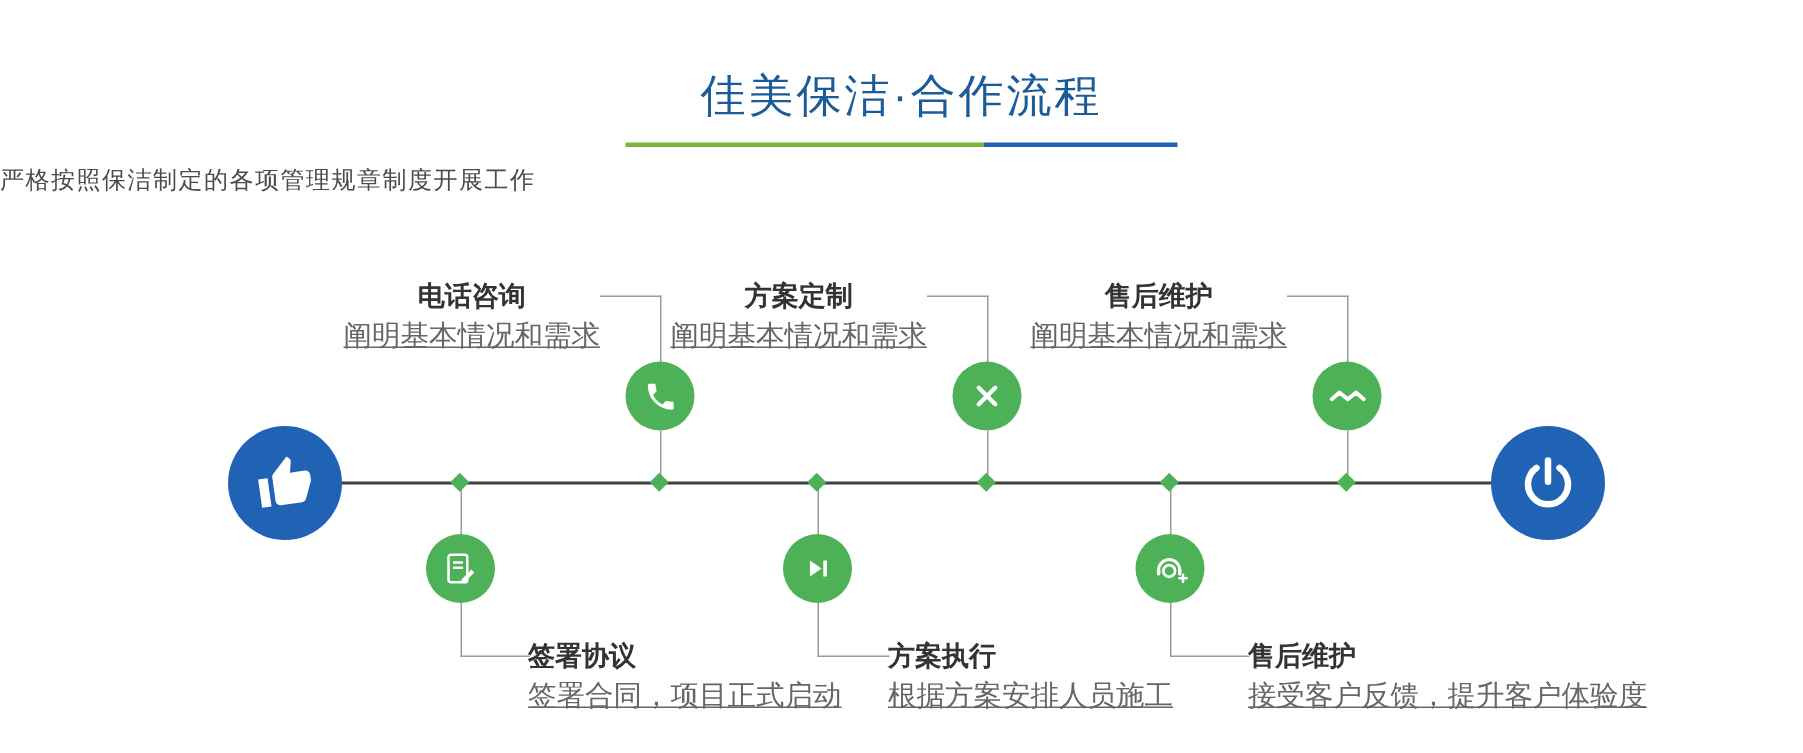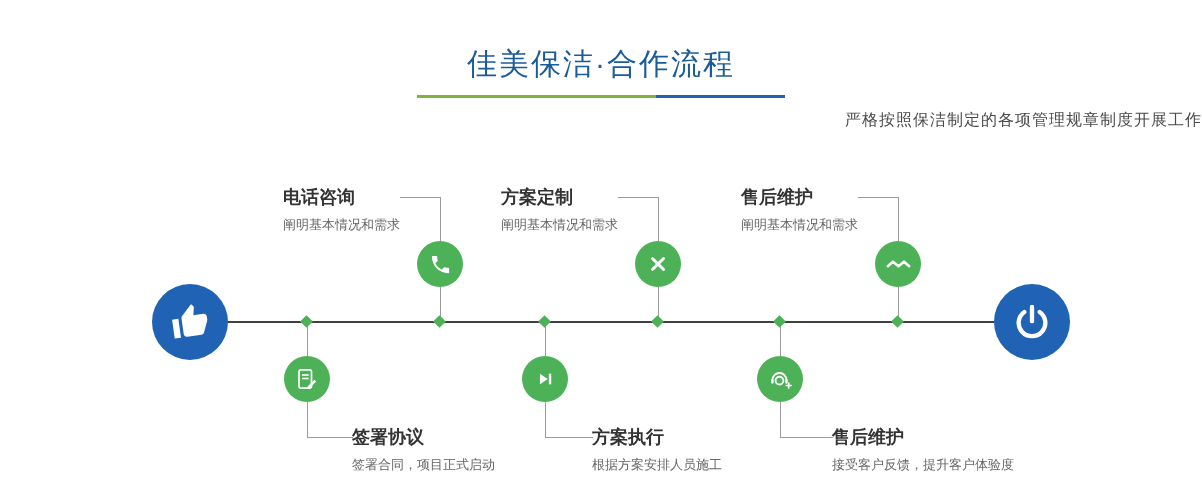--- a/index.html
+++ b/index.html
@@ -18,41 +18,41 @@
     font-family:"Liberation Sans","DejaVu Sans",sans-serif;
   }
   .page-title{
     position:absolute;top:44px;left:0;width:100%;text-align:center;
     font-size:30px;font-weight:normal;color:var(--title-blue);letter-spacing:2px;
   }
   .divider{position:absolute;top:95px;left:417px;width:368px;height:3px;display:flex;}
   .divider .seg-green{width:65%;height:100%;background:var(--divider-green);}
   .divider .seg-blue{flex:1;height:100%;background:var(--blue);}
   .subtitle{
-    position:absolute;top:110px;left:0;width:100%;text-align:right;
+    position:absolute;top:110px;left:0;width:100%;text-align:left;
     font-size:16px;color:#4a4a4a;letter-spacing:1px;
   }
   .main-line{position:absolute;left:190px;top:321px;width:842px;height:2px;background:var(--line-dark);}
   .endpoint{
     position:absolute;width:76px;height:76px;border-radius:50%;background:var(--blue);
     display:flex;align-items:center;justify-content:center;z-index:3;
   }
   .node{
     position:absolute;width:46px;height:46px;border-radius:50%;background:var(--green);
     display:flex;align-items:center;justify-content:center;z-index:2;
   }
   .diamond{position:absolute;width:9px;height:9px;background:var(--green);transform:rotate(45deg);top:317px;z-index:2;}
   .stub{position:absolute;width:1px;background:var(--connector);z-index:1;}
   .connector-top{position:absolute;border-top:1px solid var(--connector);border-right:1px solid var(--connector);}
   .connector-bottom{position:absolute;border-left:1px solid var(--connector);border-bottom:1px solid var(--connector);}
   .step-label{position:absolute;white-space:nowrap;}
-  .step-label.top{text-align:left;}
+  .step-label.top{text-align:center;}
   .step-label.bottom{text-align:left;}
   .step-title{font-size:18px;font-weight:bold;color:var(--text-dark);line-height:22px;}
-  .step-desc{margin-top:8px;font-size:13px;color:var(--text-gray);line-height:18px;}
+  .step-desc{margin-top:8px;font-size:19px;color:var(--text-gray);line-height:18px;text-decoration:underline;}
   svg{display:block;}
 </style>
 </head>
 <body>
 
 <div class="canvas">
 
   <div class="page-title">佳美保洁·合作流程</div>
   <div class="divider">
     <div class="seg-green"></div>

